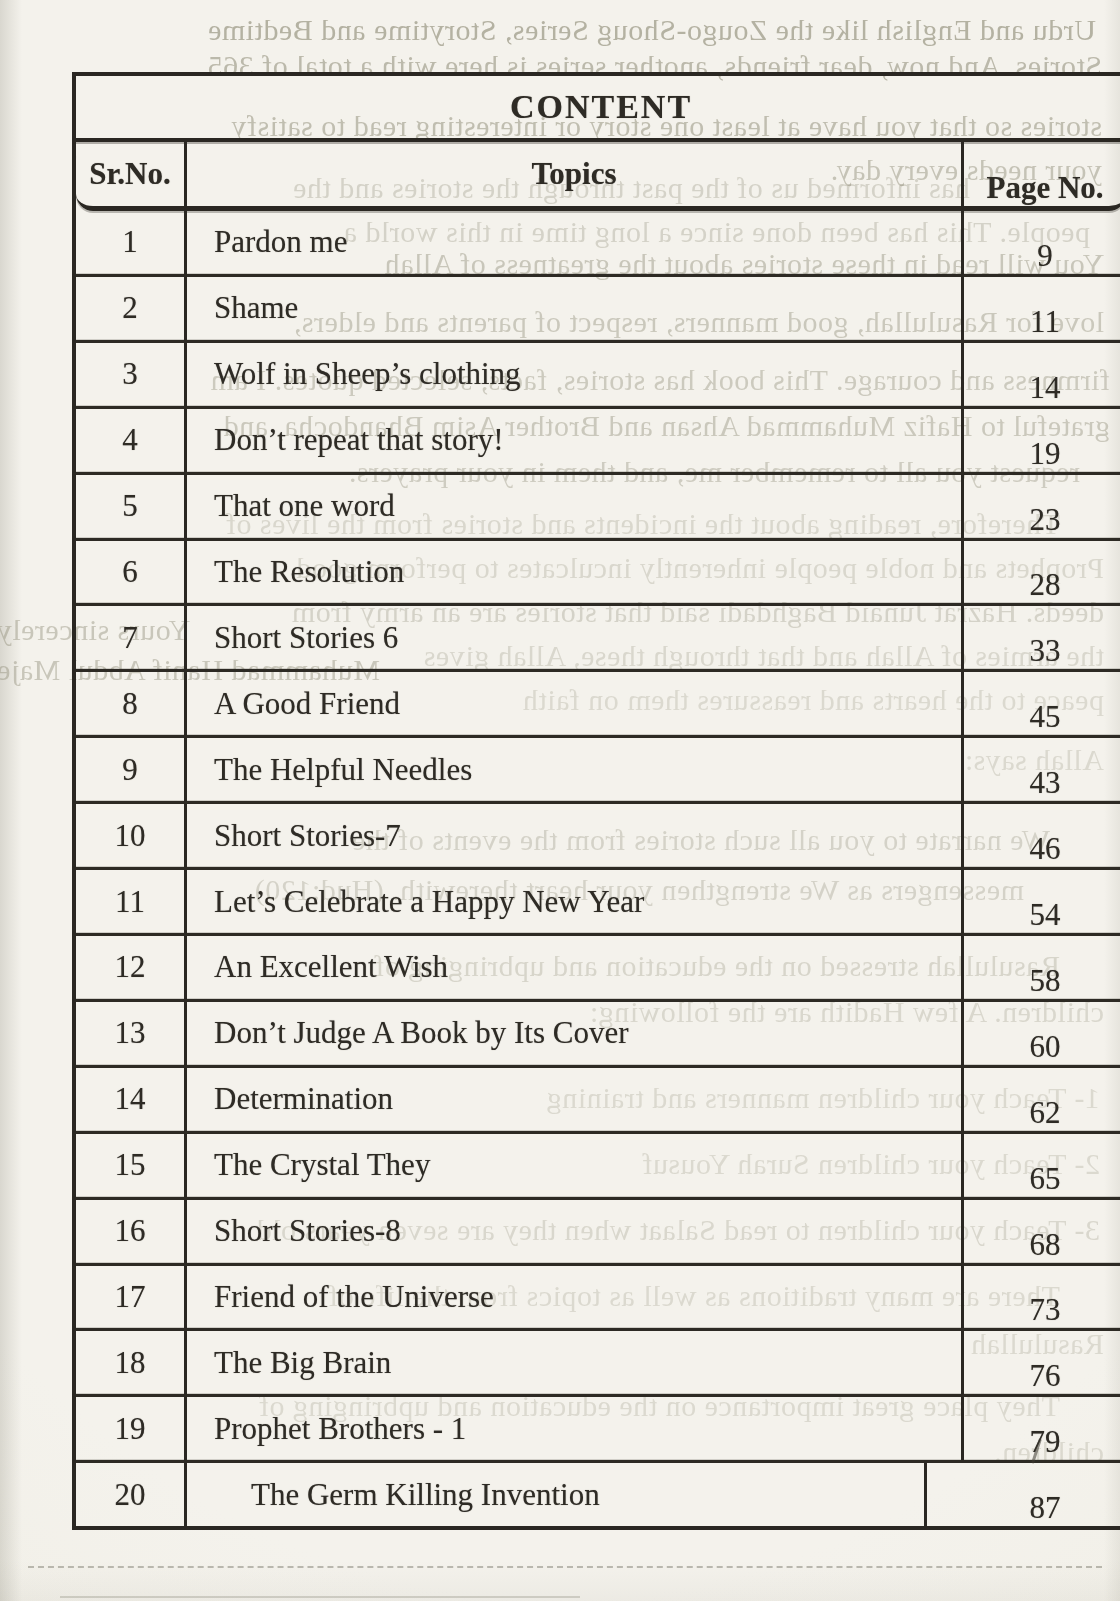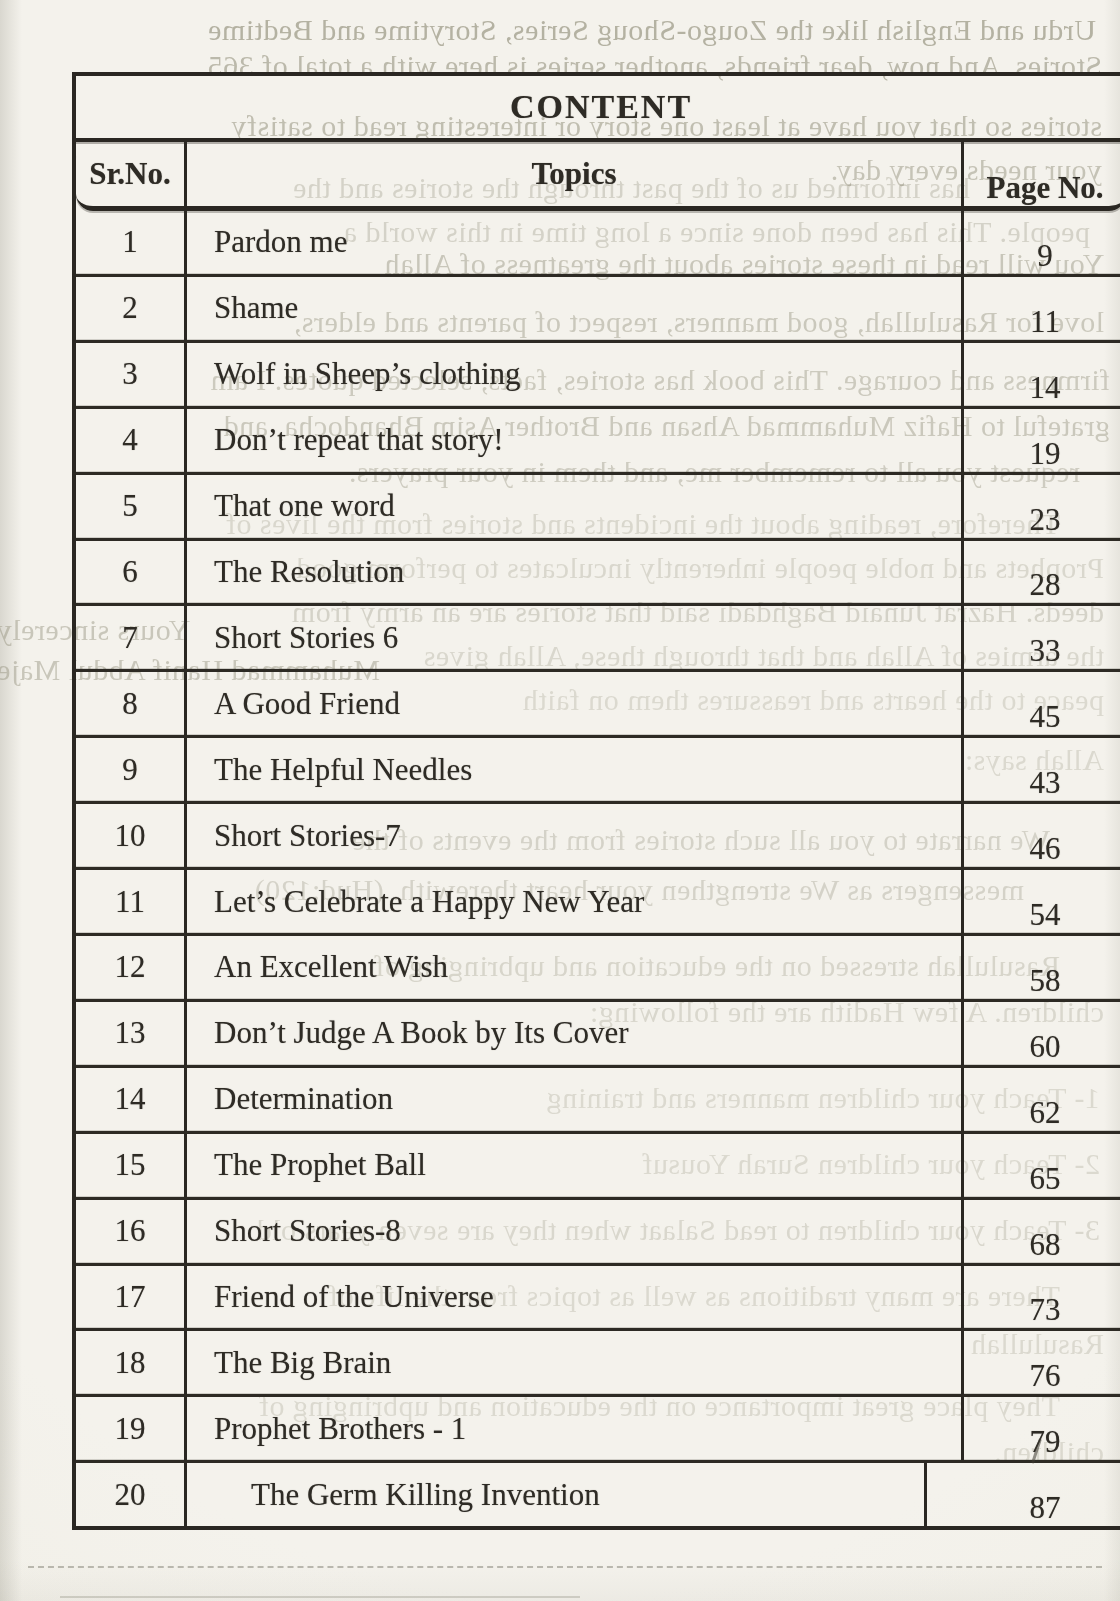--- a/index.html
+++ b/index.html
@@ -311,21 +311,21 @@
     <div class="c-page">
       <span>62</span>
     </div>
   </div>
 
   <div class="row">
     <div class="c-sr">
       <span>15</span>
     </div>
     <div class="c-topic">
-      <span>The Prophet Ball</span>
+      <span>The Crystal They</span>
     </div>
     <div class="c-page">
       <span>65</span>
     </div>
   </div>
 
   <div class="row">
     <div class="c-sr">
       <span>16</span>
     </div>

